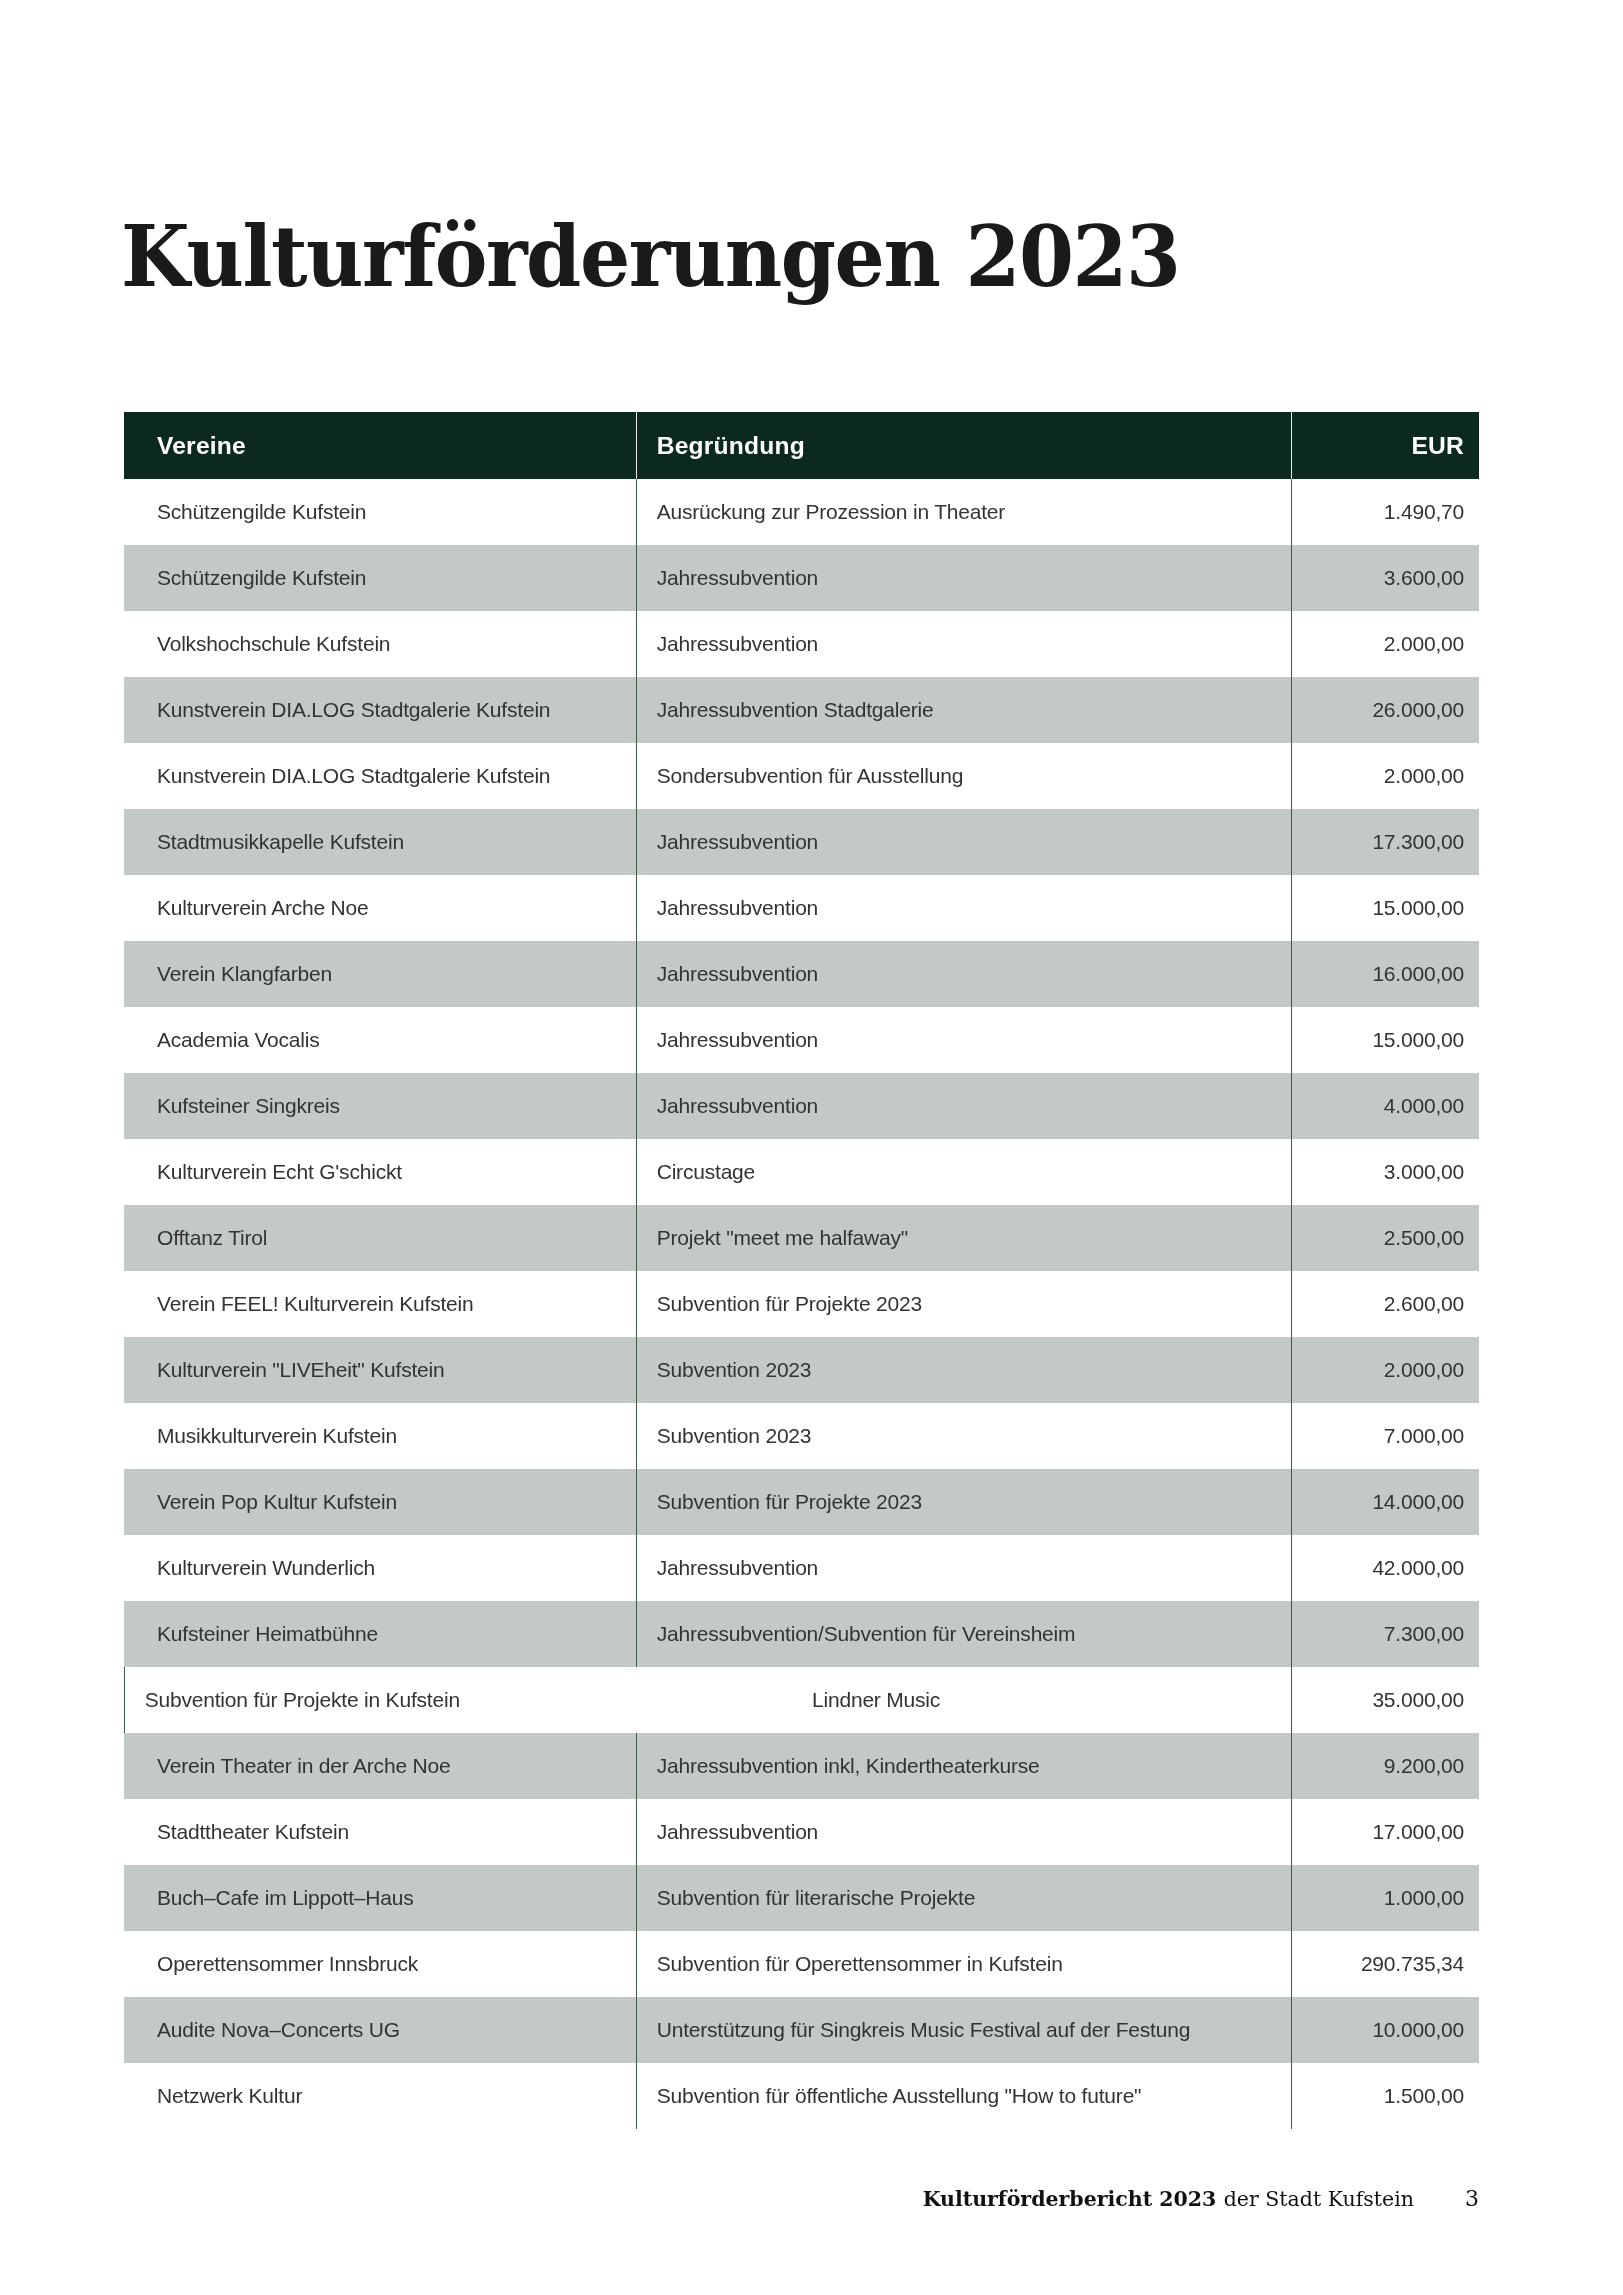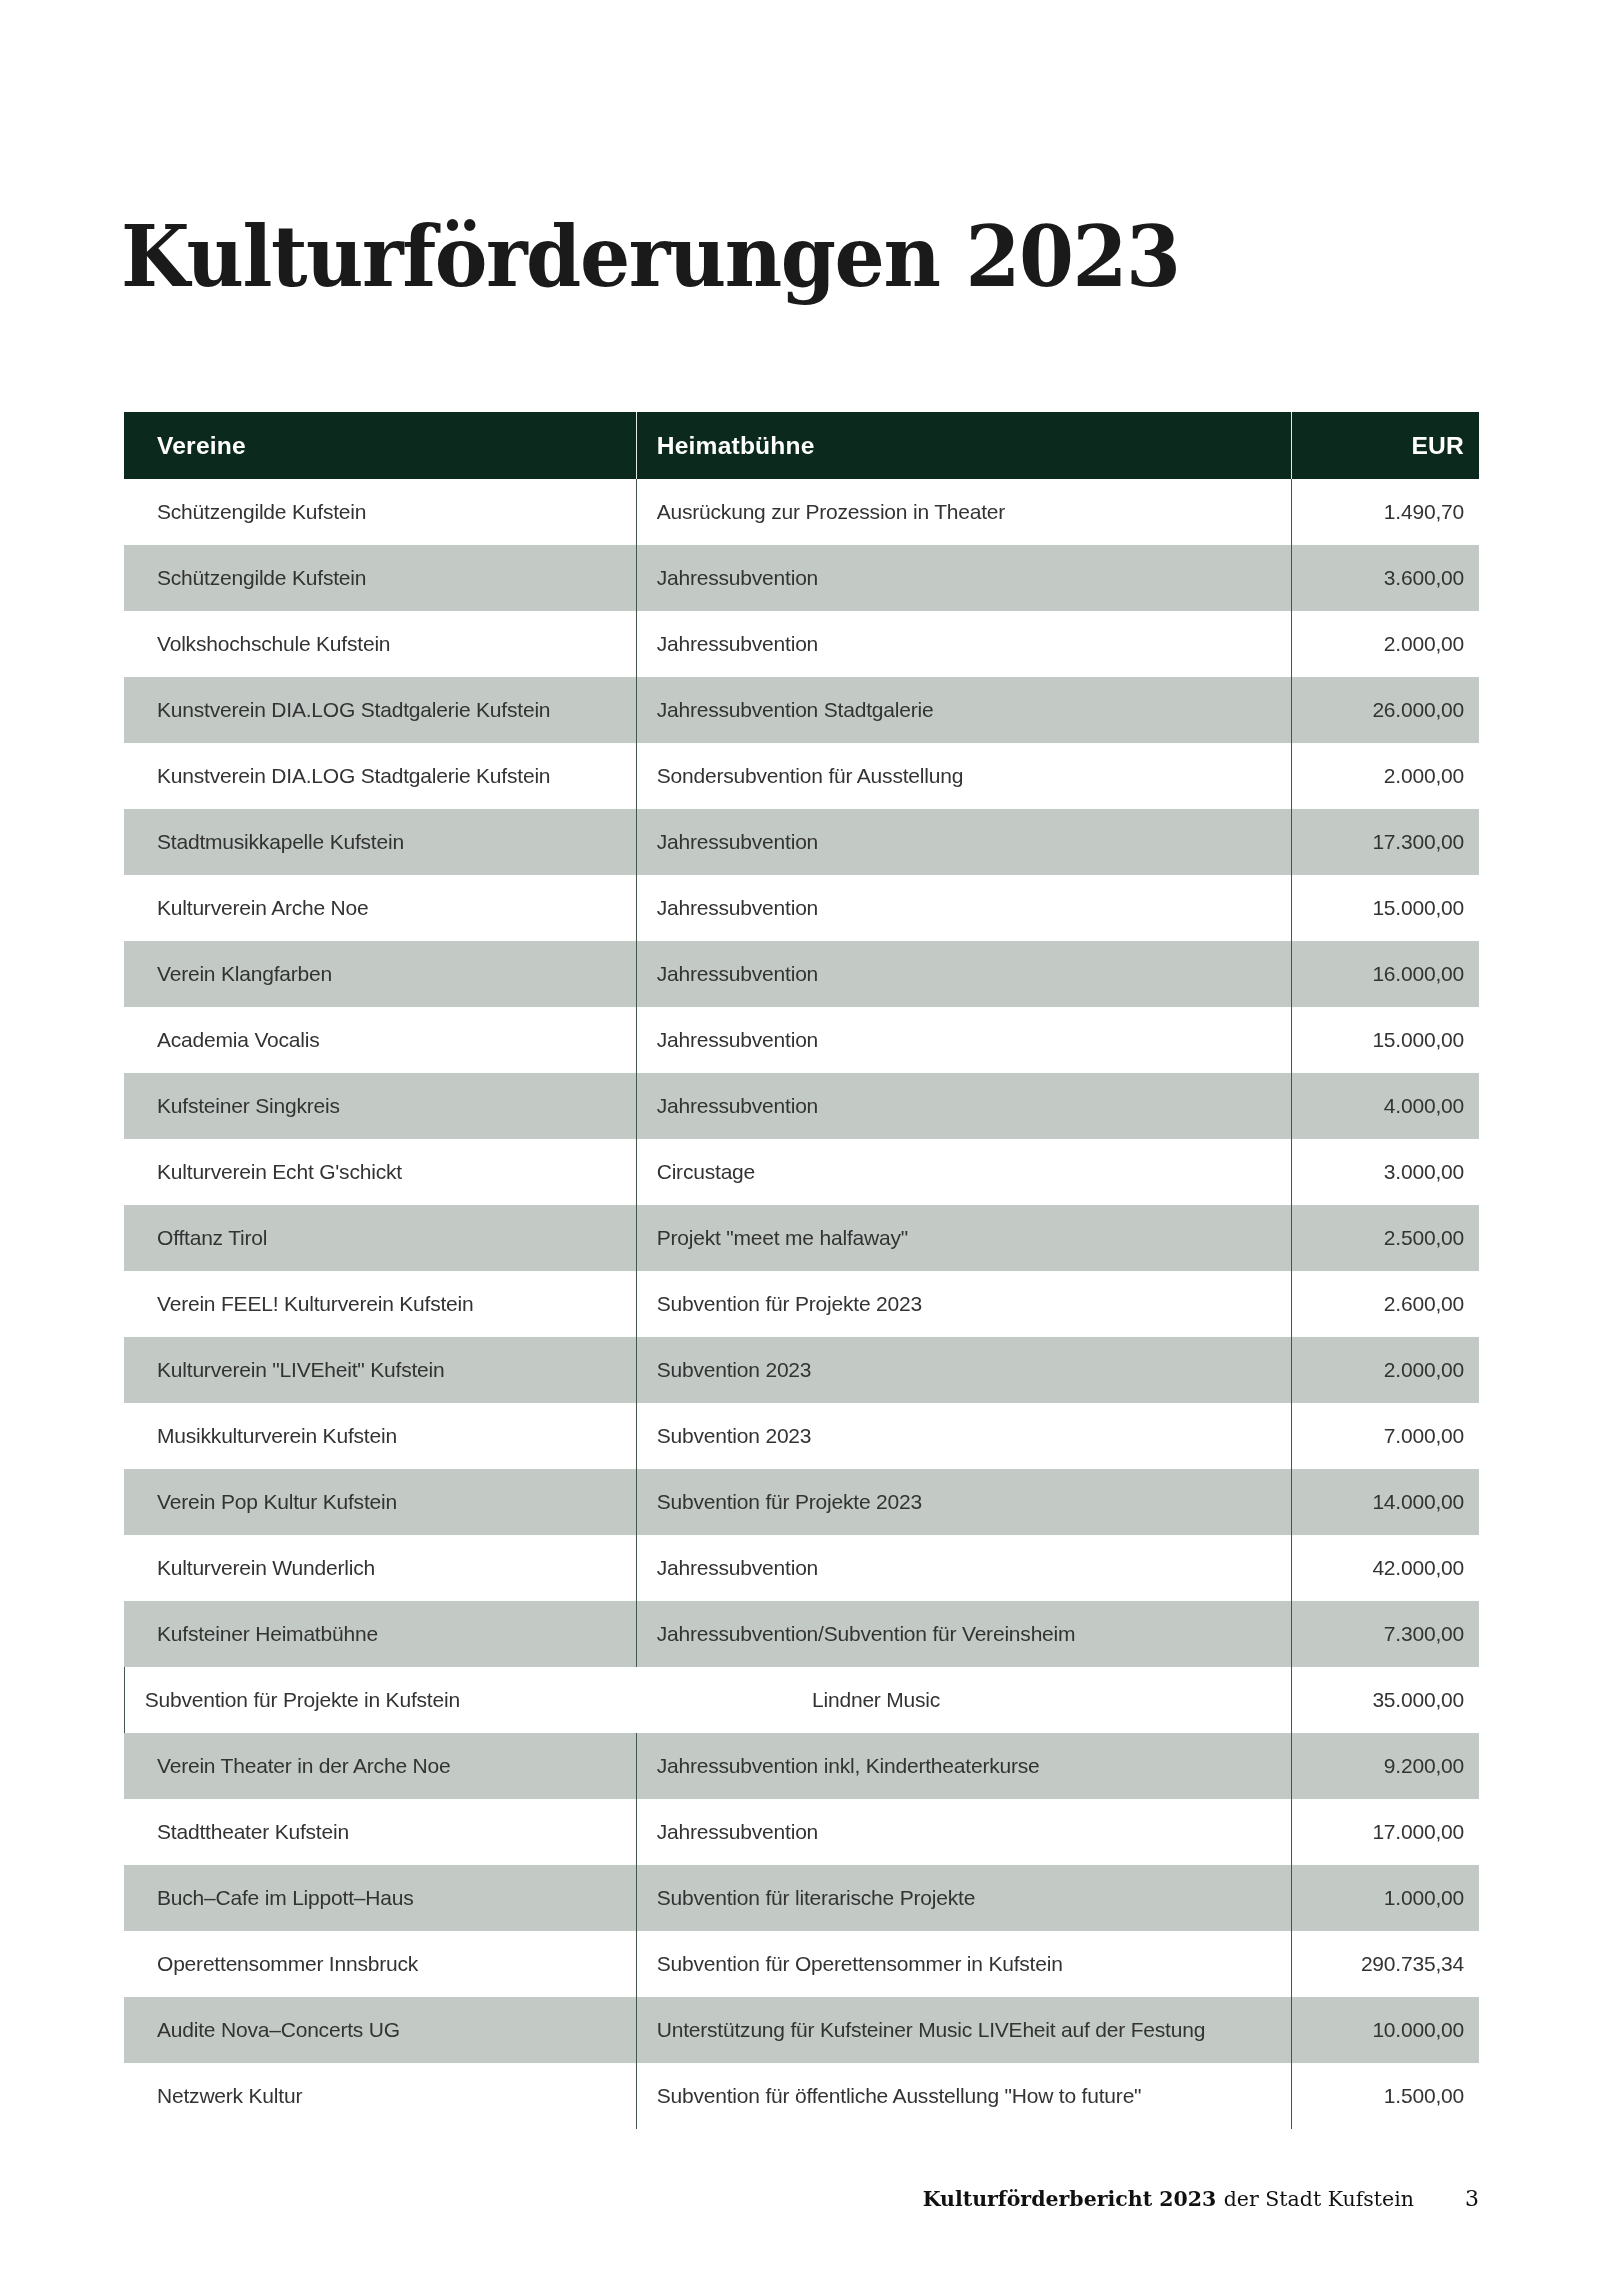--- a/index.html
+++ b/index.html
@@ -81,21 +81,21 @@
   .footer-page-number { font-weight: 400; margin-left: 51px; font-size: 22px; }
 </style>
 </head>
 <body>
 
 <h1 class="page-title">Kulturförderungen 2023</h1>
 
 <div class="subsidy-table">
   <div class="thead">
     <div class="th col1">Vereine</div>
-    <div class="th col2">Heimatbühne</div>
+    <div class="th col2">Begründung</div>
     <div class="th col3">EUR</div>
   </div>
   <div class="tbody">
   <div class="tr">
     <div class="td col1">Schützengilde Kufstein</div>
     <div class="td col2">Ausrückung zur Prozession in Theater</div>
     <div class="td col3">1.490,70</div>
   </div>
 
   <div class="tr alt">
@@ -225,21 +225,21 @@
   </div>
 
   <div class="tr">
     <div class="td col1">Operettensommer Innsbruck</div>
     <div class="td col2">Subvention für Operettensommer in Kufstein</div>
     <div class="td col3">290.735,34</div>
   </div>
 
   <div class="tr alt">
     <div class="td col1">Audite Nova–Concerts UG</div>
-    <div class="td col2">Unterstützung für Kufsteiner Music LIVEheit auf der Festung</div>
+    <div class="td col2">Unterstützung für Singkreis Music Festival auf der Festung</div>
     <div class="td col3">10.000,00</div>
   </div>
 
   <div class="tr">
     <div class="td col1">Netzwerk Kultur</div>
     <div class="td col2">Subvention für öffentliche Ausstellung "How to future"</div>
     <div class="td col3">1.500,00</div>
   </div>
 </div>
 </div>

